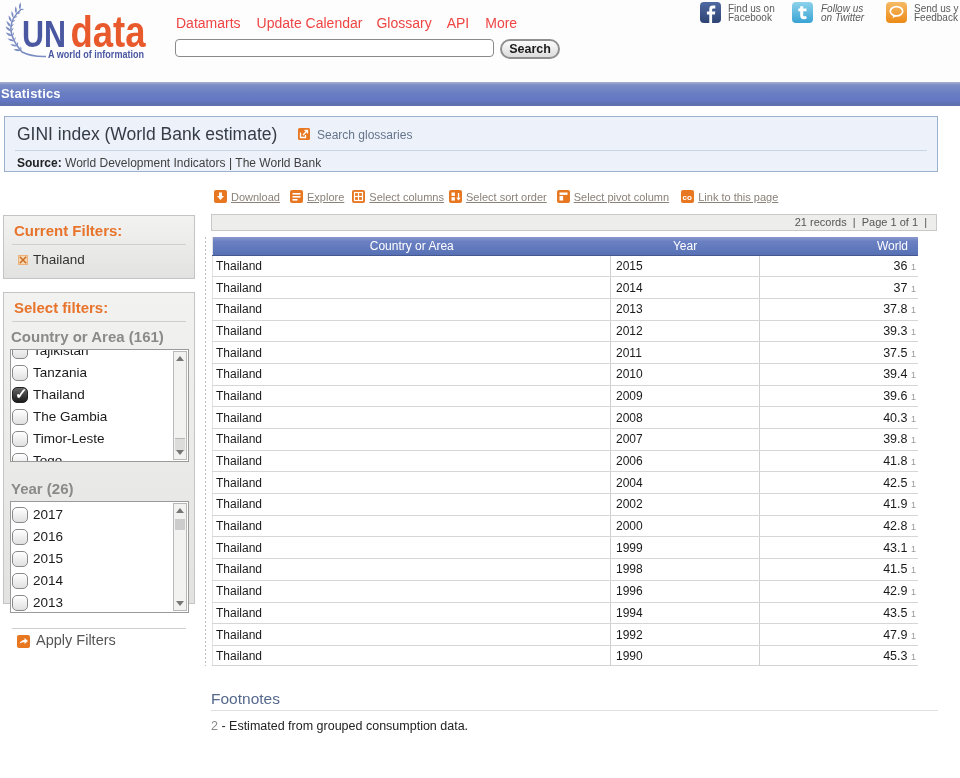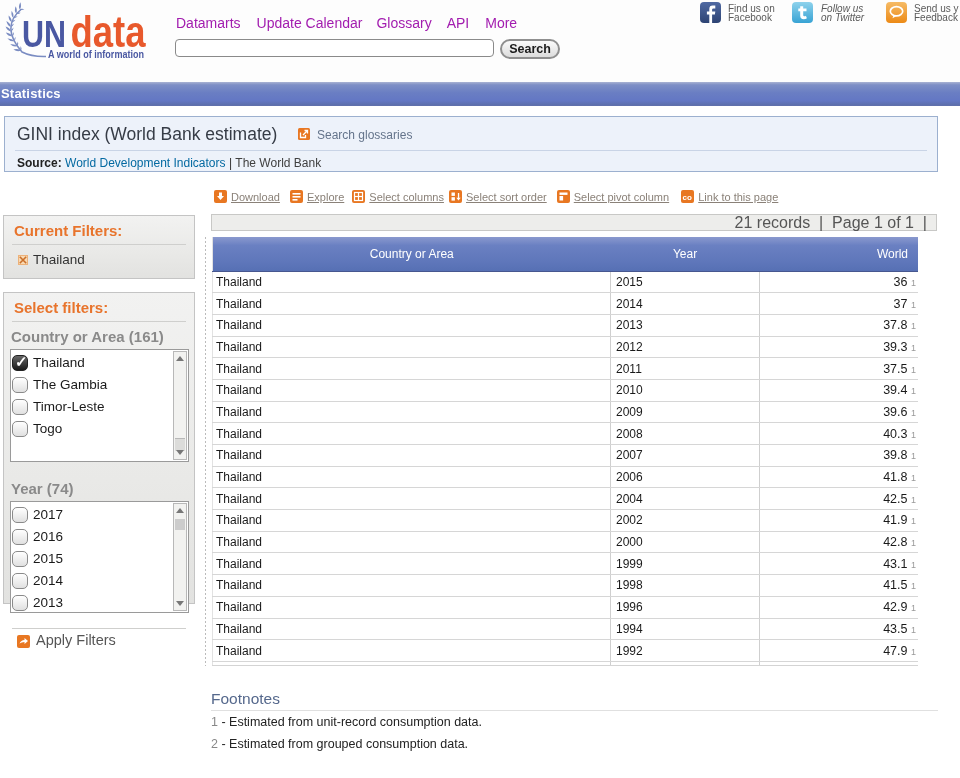--- a/index.html
+++ b/index.html
@@ -3,21 +3,21 @@
 <meta charset="utf-8">
 <style>
 * { margin:0; padding:0; box-sizing:border-box; }
 body { width:960px; height:778px; position:relative; background:#fff;
   font-family:"Liberation Sans", sans-serif; overflow:hidden; }
 a { text-decoration:none; }
 
 
 .header { position:absolute; left:0; top:0; width:960px; height:82px; background:#fdfdfd; }
 .logo { position:absolute; left:0; top:0; width:160px; height:64px; }
-.nav { position:absolute; left:176px; top:15px; font-size:14px; color:#a21caf; }
+.nav { position:absolute; left:176px; top:15px; font-size:14px; color:#ef4444; }
 .nav span { margin-right:16px; }
 .nav span:nth-child(2) { margin-right:14px; }
 .nav span:nth-child(3) { margin-right:15px; }
 .searchbox { position:absolute; left:175px; top:39px; width:319px; height:18px;
   border:1px solid #8a8a8a; border-radius:4px; background:#fff; }
 .searchbtn { position:absolute; left:500px; top:39px; width:60px; height:20px;
   border:2px solid #8f8f8f; border-radius:10px;
   background:linear-gradient(#fbfbfb,#eaeaea 55%,#dcdcdc);
   font-size:12.5px; font-weight:bold; color:#1c1c1c; text-align:center; line-height:16px; }
 .social { position:absolute; top:2px; height:40px; }
@@ -30,21 +30,21 @@
 
 
 .titlebox { position:absolute; left:4px; top:116px; width:934px; height:56px;
   background:#edf2fa; border:1px solid #9cb0cf; }
 .titlebox h1 { font-size:17.5px; font-weight:normal; color:#363c46;
   position:absolute; left:12px; top:7px; }
 .glossico { position:absolute; left:293px; top:11px; width:12px; height:12px; }
 .glosslink { position:absolute; left:312px; top:11px; font-size:12px; color:#64748b; }
 .titlediv { position:absolute; left:10px; top:33px; width:912px; height:1px; background:#c9d4e6; }
 .sourceline { position:absolute; left:12px; top:39px; font-size:12px; color:#222; font-weight:bold; }
-.sourceline .wdi { color:#0369a1; font-weight:normal; }
+.sourceline .wdi { color:#404040; font-weight:normal; }
 .sourceline .sep { color:#333; font-weight:normal; }
 .sourceline .wb { color:#404040; font-weight:normal; }
 
 
 .sbox { position:absolute; left:3px; width:192px; border:1px solid #c4c4c4;
   background:linear-gradient(#f2f2f1,#e9e9e7 60%,#e2e2e0); }
 .sbox h2 { color:#e8742c; font-size:15px; font-weight:bold; padding:6px 0 0 10px; }
 .sboxdiv { height:1px; background:#cfcfcd; margin:5px 8px 0 8px; }
 .curfilter { font-size:13.5px; color:#333; padding:7px 0 0 14px; }
 .flabel { color:#8a8a8a; font-size:15px; font-weight:bold; padding:6px 0 4px 7px; }
@@ -61,27 +61,27 @@
 .sthumb { position:absolute; left:1px; width:10px; background:#cccccc; }
 .applyrow { font-size:14.5px; color:#555; padding:3px 0 10px 13px; }
 .aico { vertical-align:-3px; margin-right:6px; }
 
 
 .toolbar { position:absolute; left:214px; top:190px; font-size:11px; }
 .toolbar .titem { margin-right:12px; }
 .toolbar a { color:#8a8178; text-decoration:underline; }
 .tico { vertical-align:-2px; margin-right:4px; }
 .recbar { position:absolute; left:211px; top:214px; width:726px; height:17px;
-  background:#ededeb; border:1px solid #c8c8c6; font-size:16px; color:#555;
+  background:#ededeb; border:1px solid #c8c8c6; font-size:11px; color:#555;
   text-align:right; line-height:15px; padding-right:9px; }
 
 .tablewrap { position:absolute; left:212px; top:237px; width:706px; height:429px; overflow:hidden; border-bottom:1px solid #d4d4d4; }
 table { border-collapse:collapse; width:706px; table-layout:fixed; font-size:12px; border-left:1px solid #e2e2e2; border-right:1px solid #e2e2e2; }
 thead tr { background:linear-gradient(#8a99ce 0%, #6a80c2 25%, #5e76ba 75%, #5670b4 100%); }
-th { height:34px; color:#fff; font-weight:normal; font-size:12px; border-bottom:1px solid #47578f; }
+th { height:18px; color:#fff; font-weight:normal; font-size:12px; border-bottom:1px solid #47578f; }
 td { height:21.7px; border-bottom:1px solid #d6d6d6; color:#1a1a1a; padding:0 5px; }
 .c1 { width:398px; } td.c1 { padding-left:3px; } .c2 { width:149px; }
 .c3 { width:159px; text-align:right; }
 td.c2, td.c3 { border-left:1px solid #cfcfcf; }
 td.c3 { font-size:12.5px; padding-right:2px; }
 .fn1 { color:#999; font-size:9px; }
 .dotline { position:absolute; left:205px; top:237px; width:1px; height:429px;
   background:repeating-linear-gradient(#bbb 0 2px, #fff 2px 4px); }
 
 .footnotes { position:absolute; left:211px; top:690px; width:727px; }
@@ -167,39 +167,41 @@
         <rect x="0.5" y="0.5" width="9" height="9" fill="#f9d9b2" stroke="#edb27a"></rect>
         <path d="M1.8,1.8 L8.2,8.2 M8.2,1.8 L1.8,8.2" stroke="#c96f2a" stroke-width="1.6"></path>
       </svg>Thailand</div>
 </div>
 
 <div class="sbox" style="top:292px; height:312px;">
   <h2>Select filters:</h2>
   <div class="sboxdiv"></div>
   <div class="flabel">Country or Area (161)</div>
   <div class="listbox" style="height:113px;">
+    <div class="litem" style="margin-top:-12px;"><span class="cb"></span>Tajikistan</div>
+    <div class="litem"><span class="cb"></span>Tanzania</div>
     <div class="litem"><span class="cb cbc"></span>Thailand</div>
     <div class="litem"><span class="cb"></span>The Gambia</div>
     <div class="litem"><span class="cb"></span>Timor-Leste</div>
     <div class="litem"><span class="cb"></span>Togo</div>
     <div class="scroll" style="height:109px;">
       <div class="sarrow" style="top:4px;">
           <svg width="8" height="5">
             <path d="M0,5 L4,0 L8,5 Z" fill="#777"></path>
           </svg>
         </div>
       <div class="sthumb" style="top:86px;height:13px;background:#dcdcda;border-top:1px solid #b8b8b8;"></div>
       <div class="sarrow" style="bottom:4px;">
           <svg width="8" height="5">
             <path d="M0,0 L4,5 L8,0 Z" fill="#777"></path>
           </svg>
         </div>
     </div>
   </div>
-  <div class="flabel" style="padding-top:18px;">Year (74)</div>
+  <div class="flabel" style="padding-top:18px;">Year (26)</div>
   <div class="listbox" style="height:112px;">
     <div class="litem"><span class="cb"></span>2017</div>
     <div class="litem"><span class="cb"></span>2016</div>
     <div class="litem"><span class="cb"></span>2015</div>
     <div class="litem"><span class="cb"></span>2014</div>
     <div class="litem"><span class="cb"></span>2013</div>
     <div class="scroll" style="height:108px;">
       <div class="sarrow" style="top:4px;">
           <svg width="8" height="5">
             <path d="M0,5 L4,0 L8,5 Z" fill="#777"></path>
@@ -361,15 +363,14 @@
           <td class="c1">Thailand</td>
           <td class="c2">1990</td>
           <td class="c3">45.3 <span class="fn1">1</span></td>
         </tr>
 </tbody>
 </table>
 </div>
 
 <div class="footnotes">
   <h3>Footnotes</h3>
-  <div class="fnline first"><span class="fnnum">1</span> - Estimated from unit-record consumption data.</div>
   <div class="fnline"><span class="fnnum">2</span> - Estimated from grouped consumption data.</div>
 </div>
 
 </body></html>

